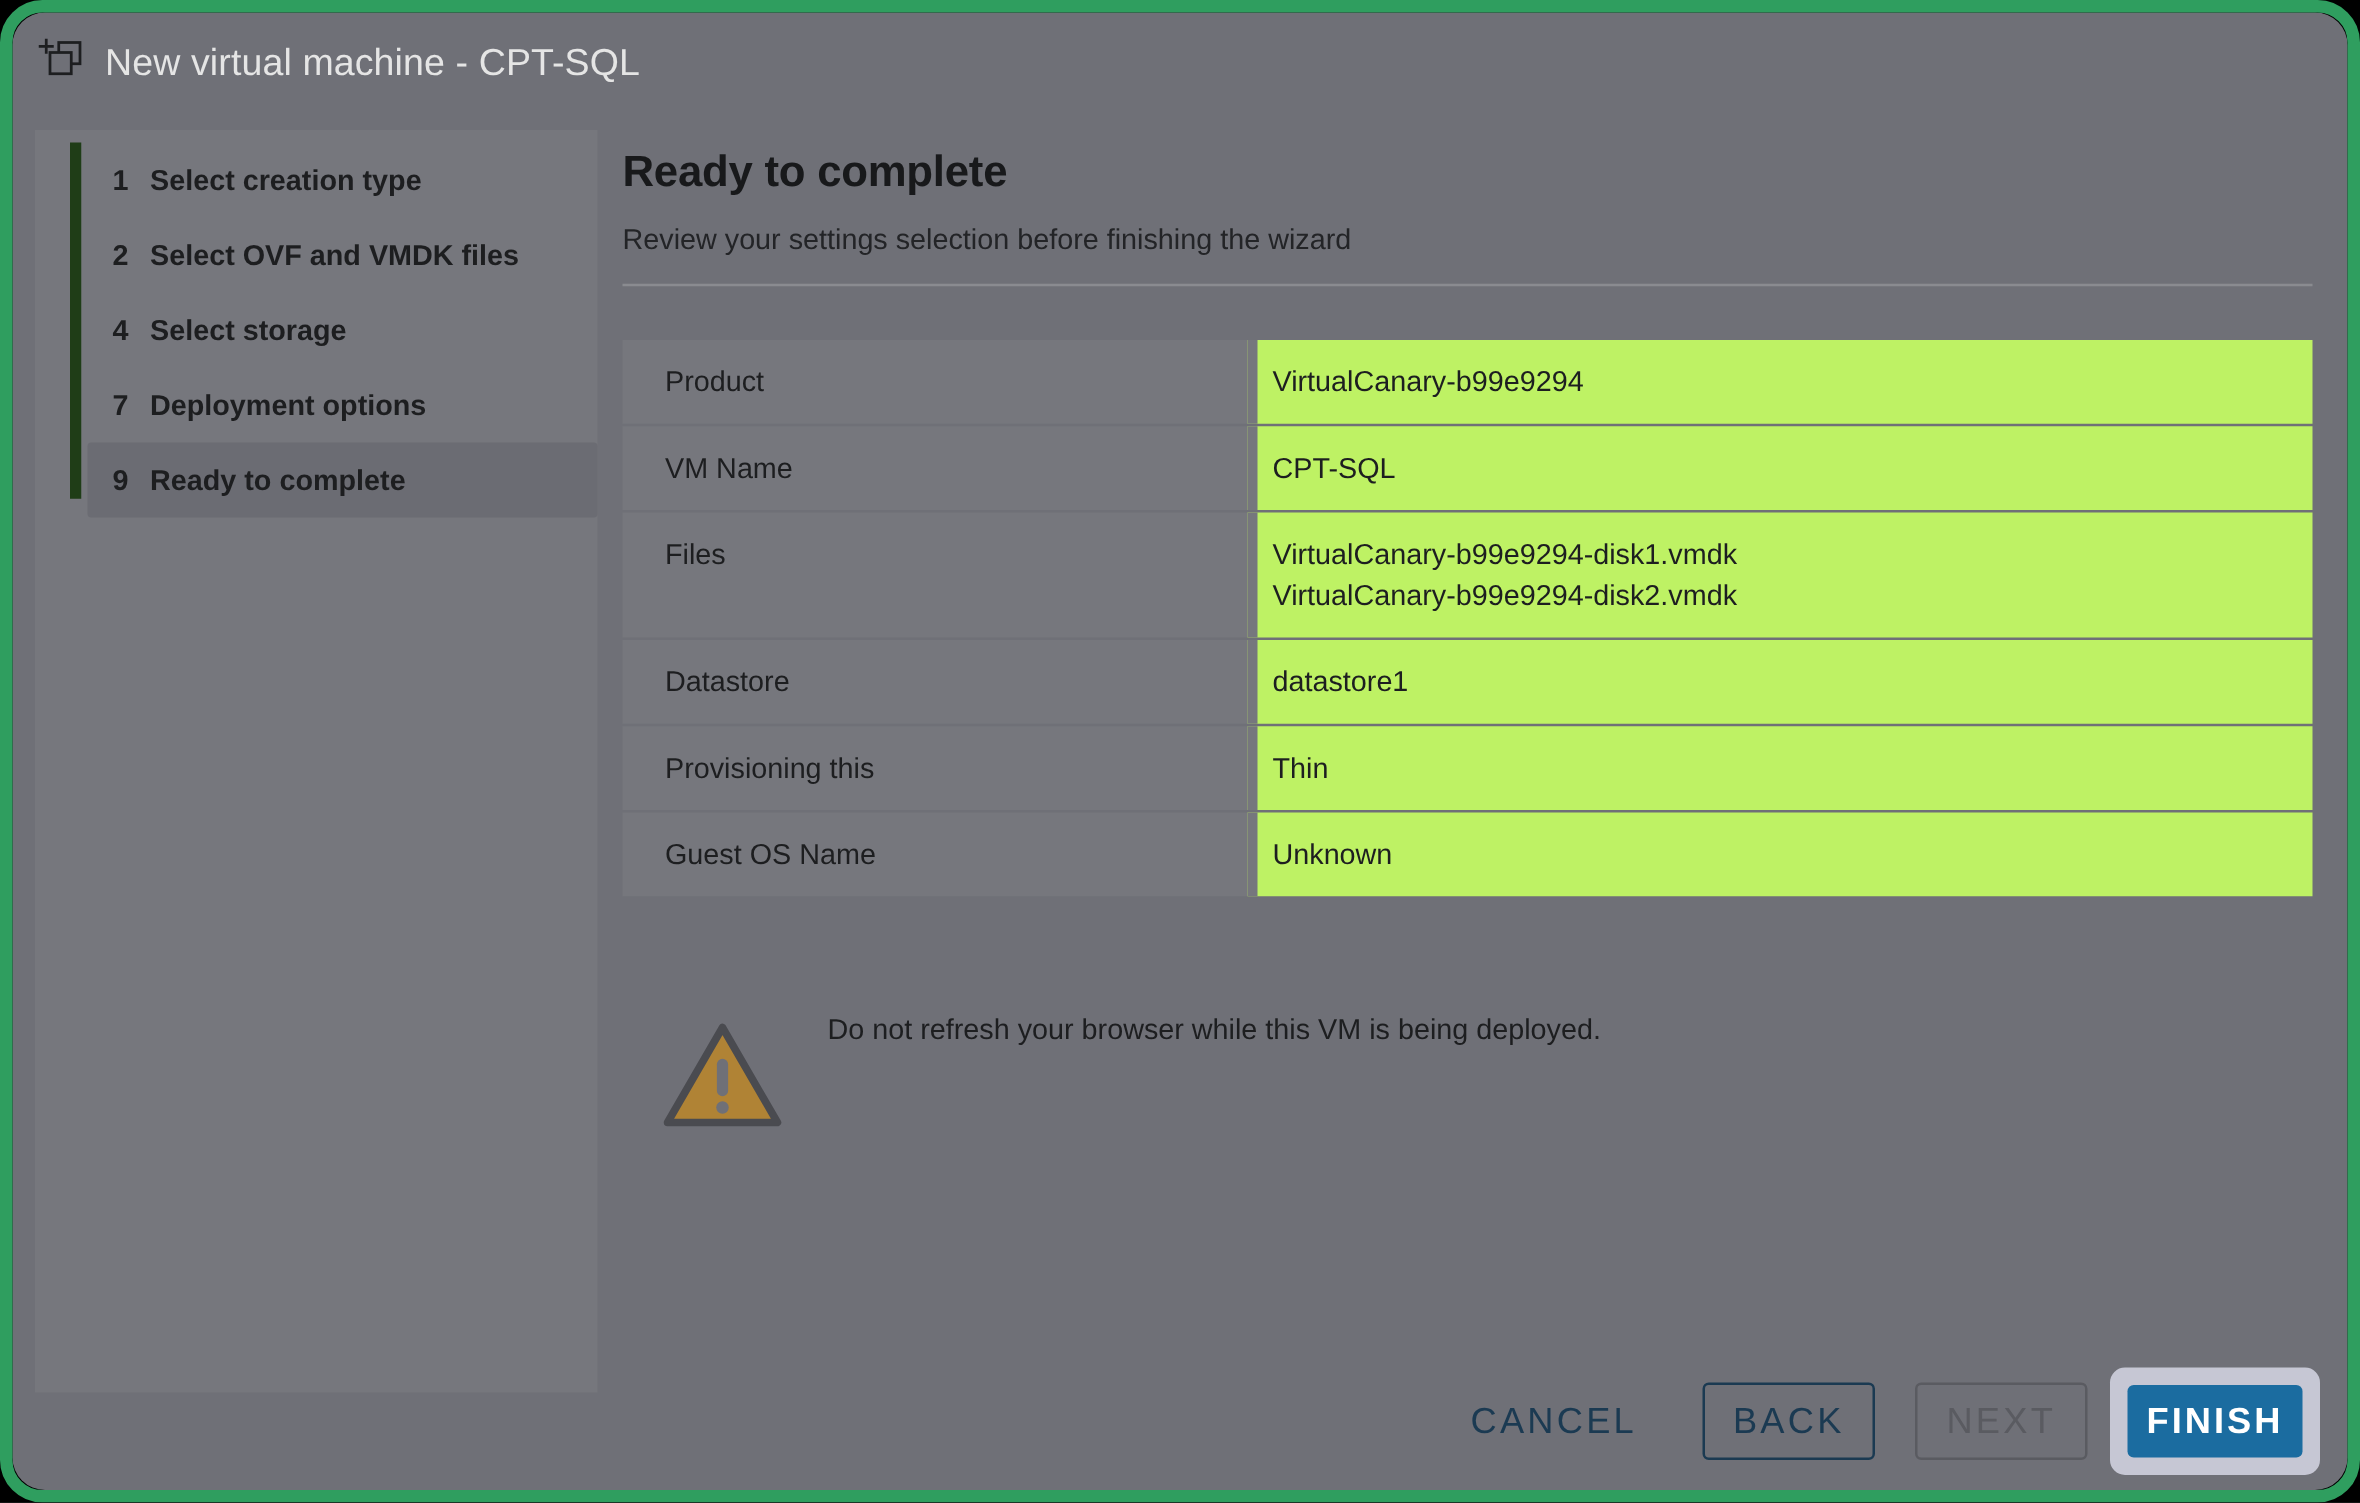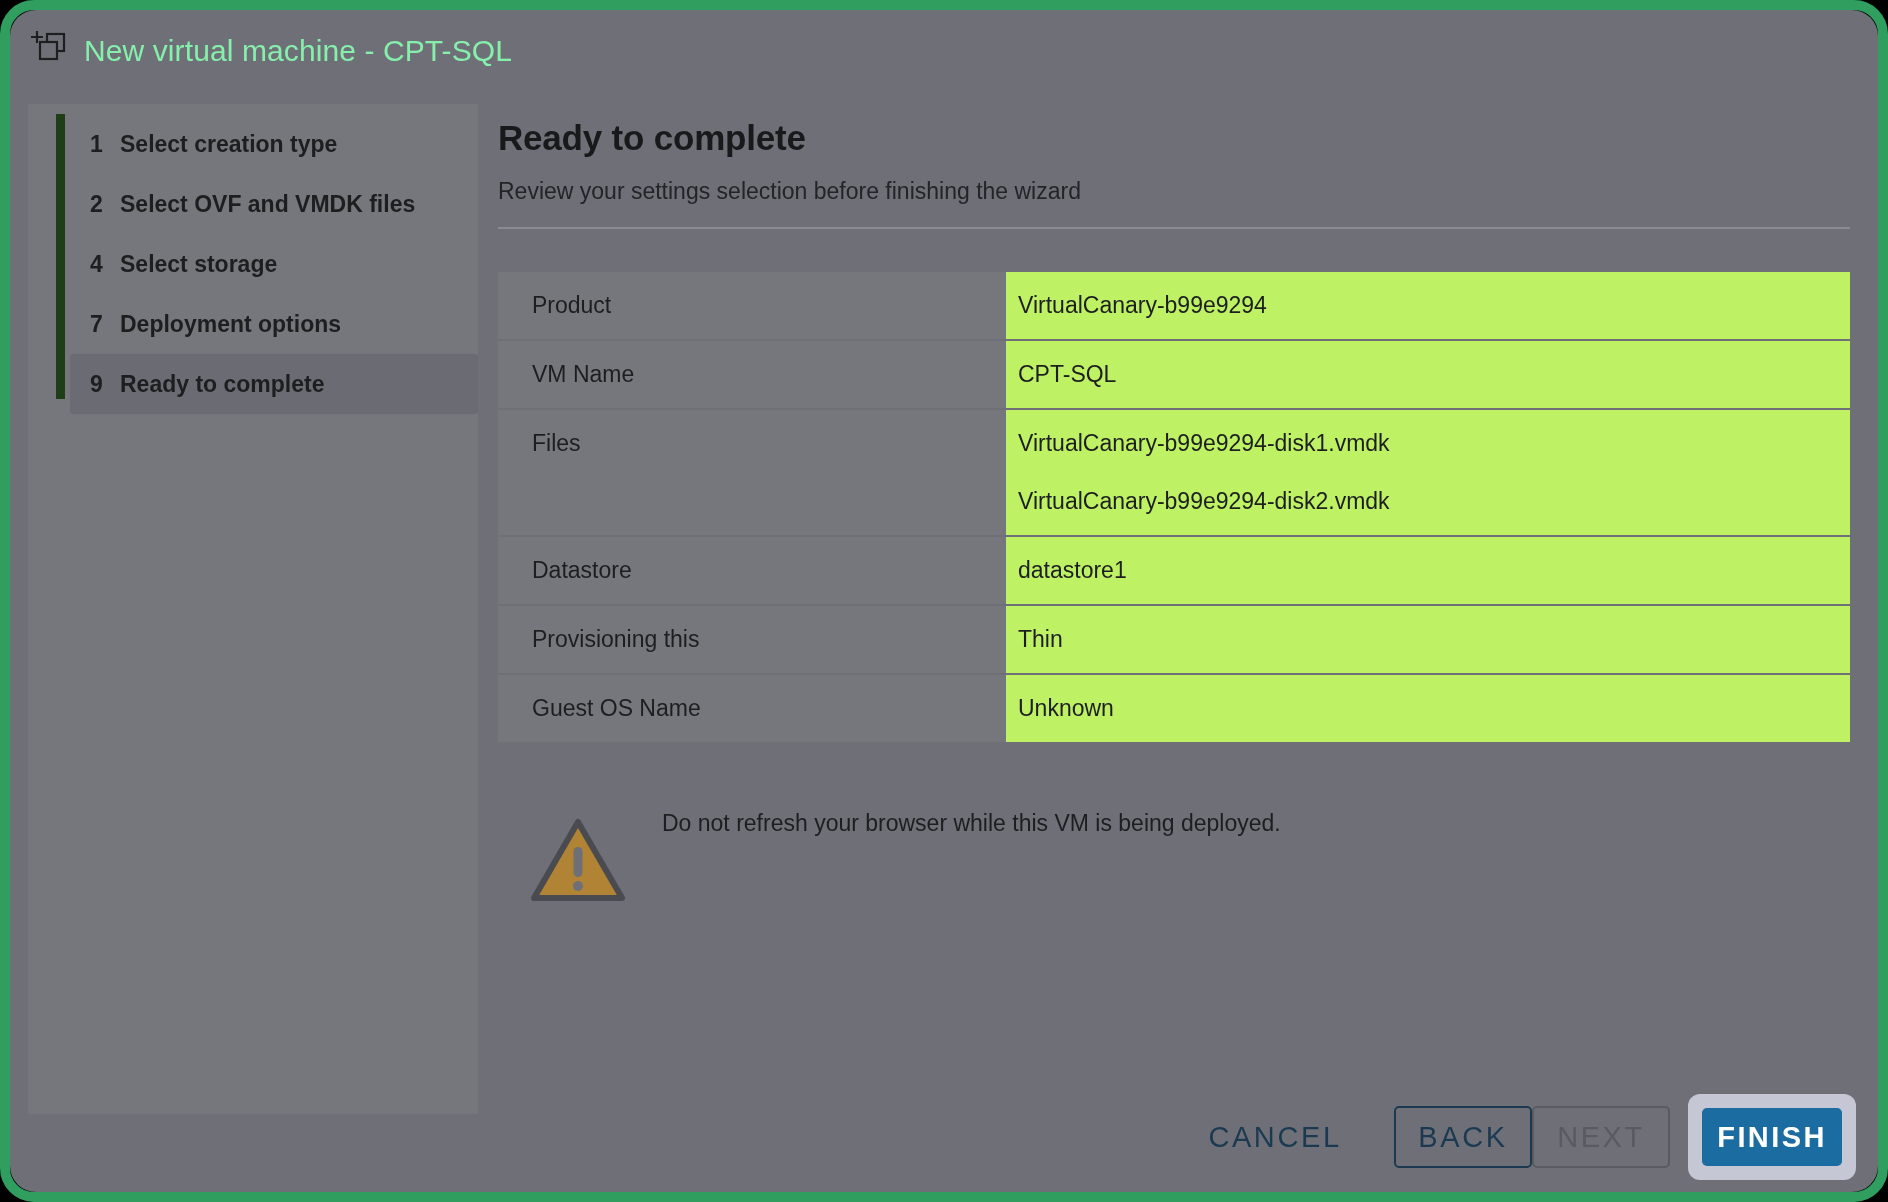--- a/index.html
+++ b/index.html
@@ -62,21 +62,21 @@
   }
   #vm-icon {
     width: 44px;
     height: 44px;
     position: relative;
     flex: 0 0 auto;
     margin-right: 12px;
   }
   #title-text {
     font-size: 30px;
-    color: #86efac;
+    color: #e5e5e5;
     letter-spacing: 0.1px;
     white-space: nowrap;
   }
 
   
   #body-area {
     position: absolute;
     left: 0;
     top: 82px;
     right: 0;
@@ -177,21 +177,21 @@
   }
   .cell-val {
     background: #bef264;
     padding: 20px 0 20px 12px !important;
     font-size: 23px;
     color: #1d1e20;
     box-sizing: border-box;
     border-left: 8px solid #76777d;
   }
   .cell-val .line + .line {
-    margin-top: 31px;
+    margin-top: 6px;
   }
 
   
   #warning-row {
     position: absolute;
     left: 32px;
     top: 704px;
     display: flex;
     align-items: flex-start;
   }
@@ -241,20 +241,21 @@
     background: transparent;
     border: none;
     width: 150px;
     margin-right: 44px;
   }
   #btn-back {
     color: #1b3a52;
     background: transparent;
     border: 2px solid #1b3a52;
     width: 138px;
+    margin-right: 32px;
   }
   #btn-next {
     color: #5a5b61;
     background: transparent;
     border: 2px solid #5a5b61;
     width: 138px;
     margin-right: 0px;
   }
   #finish-wrap {
     margin-left: 18px;

